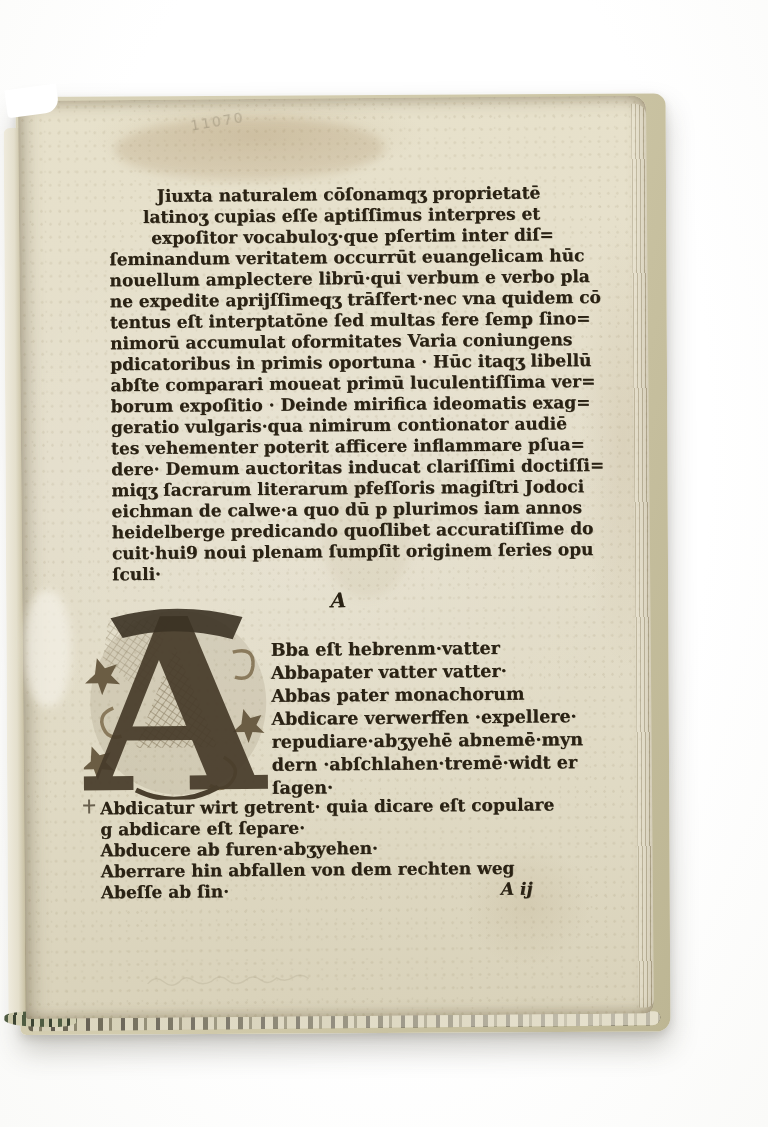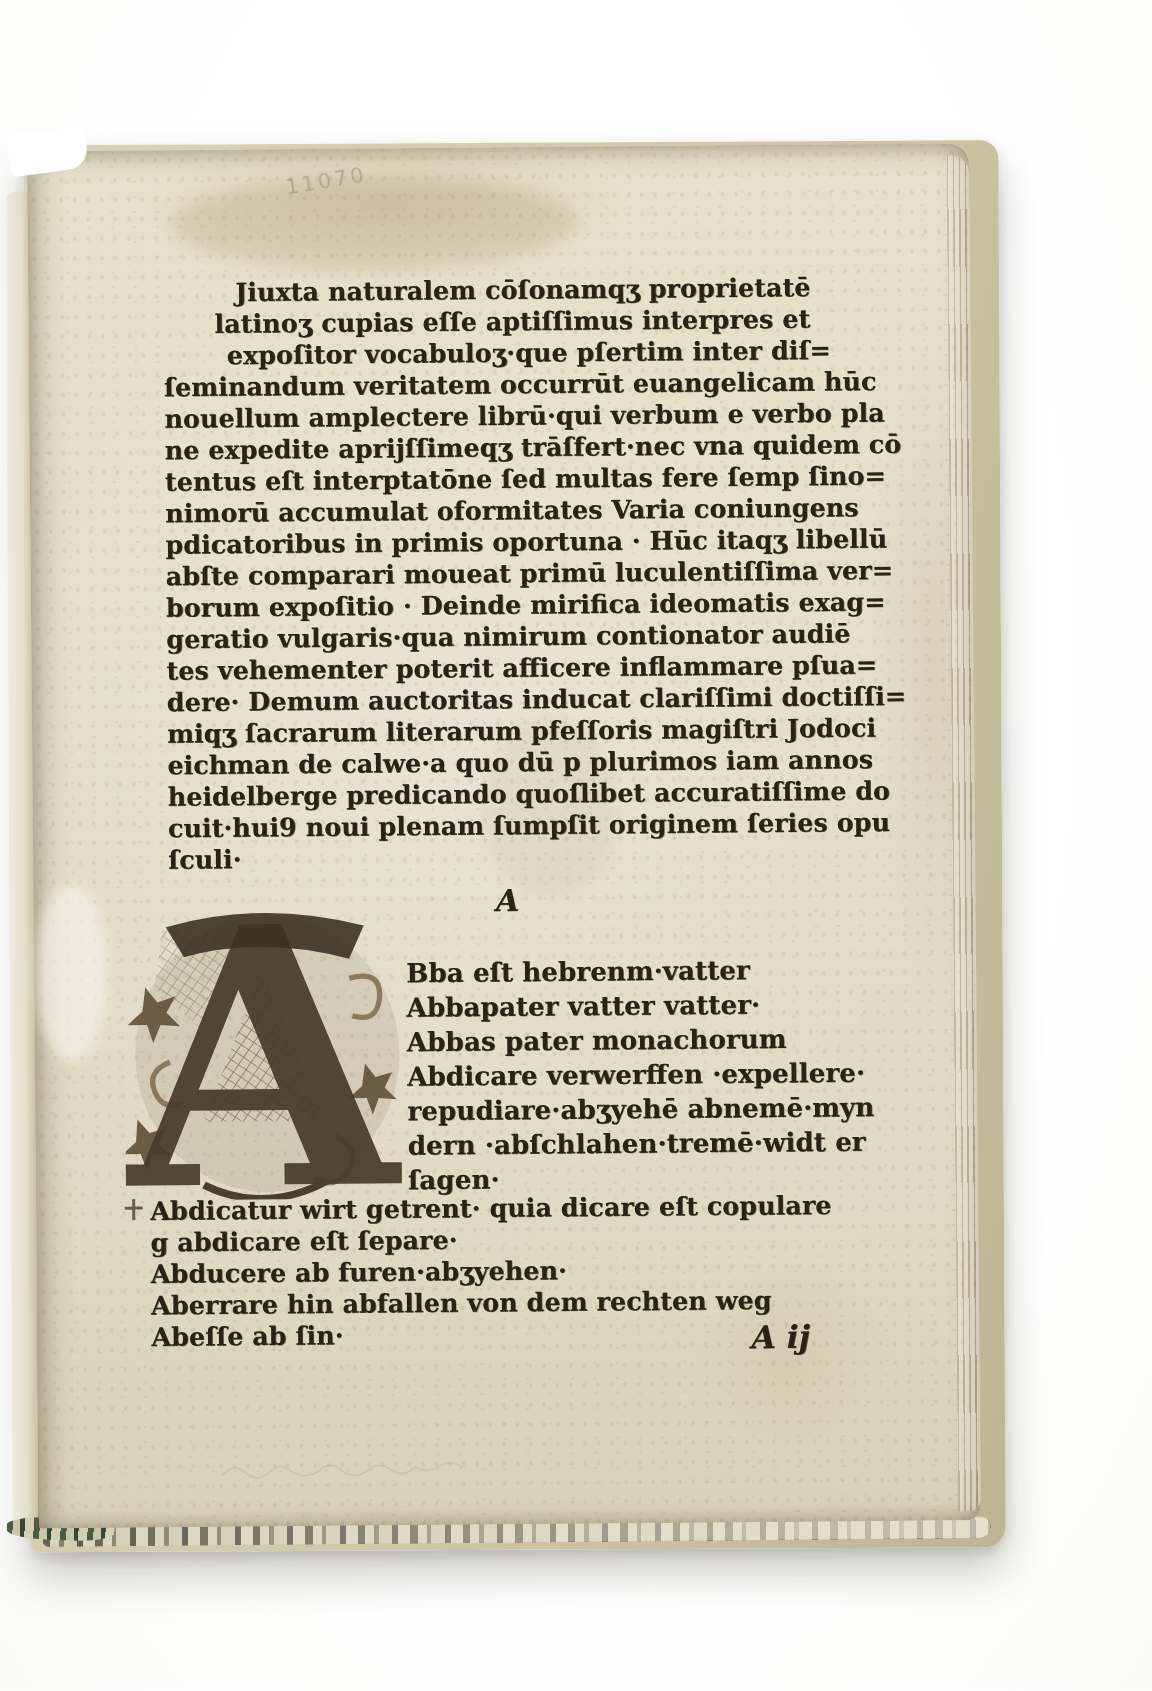--- a/index.html
+++ b/index.html
@@ -74,21 +74,21 @@
   .intro .ln{white-space:nowrap;height:21px;}
   .intro .ln.i1{padding-left:48px;}
   .intro .ln.i2{padding-left:34px;}
   .intro .ln.i3{padding-left:42px;}
   .heading-a{position:absolute;left:90px;top:490px;width:452px;text-align:center;font-size:20px;font-weight:bold;font-style:italic;}
   .initial-a{position:absolute;left:60px;top:498px;width:184px;height:202px;}
   .vocab-beside{position:absolute;left:248px;top:540px;font-size:17.5px;line-height:23px;font-weight:bold;}
   .vocab-beside .ln{white-space:nowrap;height:23px;}
   .entries{position:absolute;left:76px;top:698px;font-size:17px;line-height:21px;font-weight:bold;}
   .entries .ln{white-space:nowrap;height:21px;}
-  .signature{position:absolute;left:476px;top:782px;font-size:21px;font-weight:bold;font-style:italic;}
+  .signature{position:absolute;left:476px;top:782px;font-size:17px;font-weight:bold;font-style:italic;}
   .pencil-note{
     position:absolute;left:172px;top:14px;transform:rotate(-9deg);
     font-family:"DejaVu Sans", sans-serif;font-size:14px;letter-spacing:2px;
     color:rgba(128,118,98,.42);filter:blur(.4px);
   }
   .faint-hand{position:absolute;left:118px;top:872px;opacity:.5;}
   .cross-mark{position:absolute;left:58px;top:698px;width:14px;height:16px;}
 </style>
 </head>
 <body>

